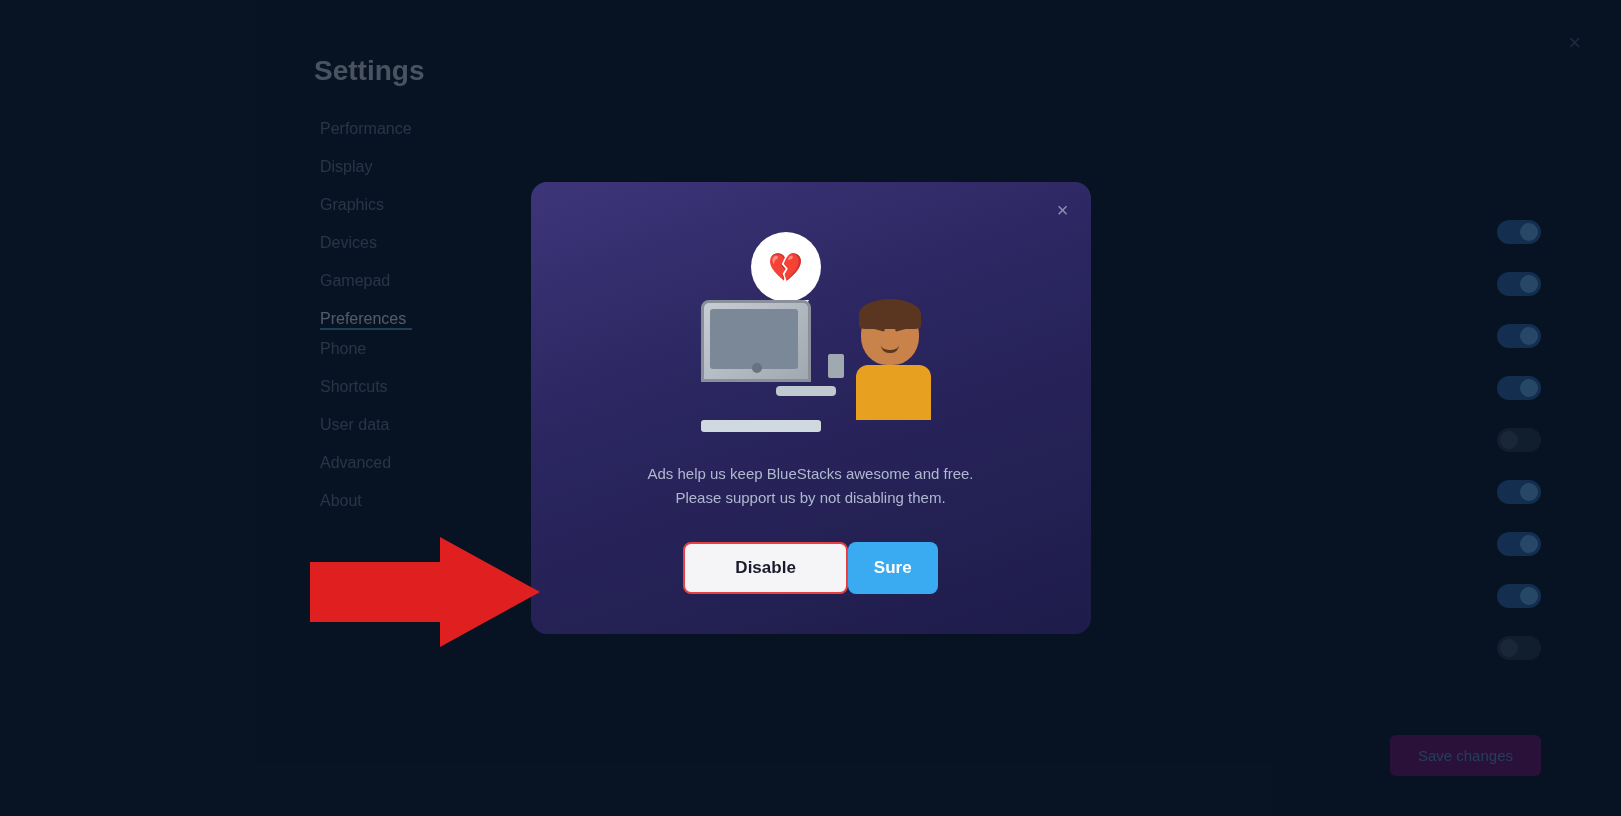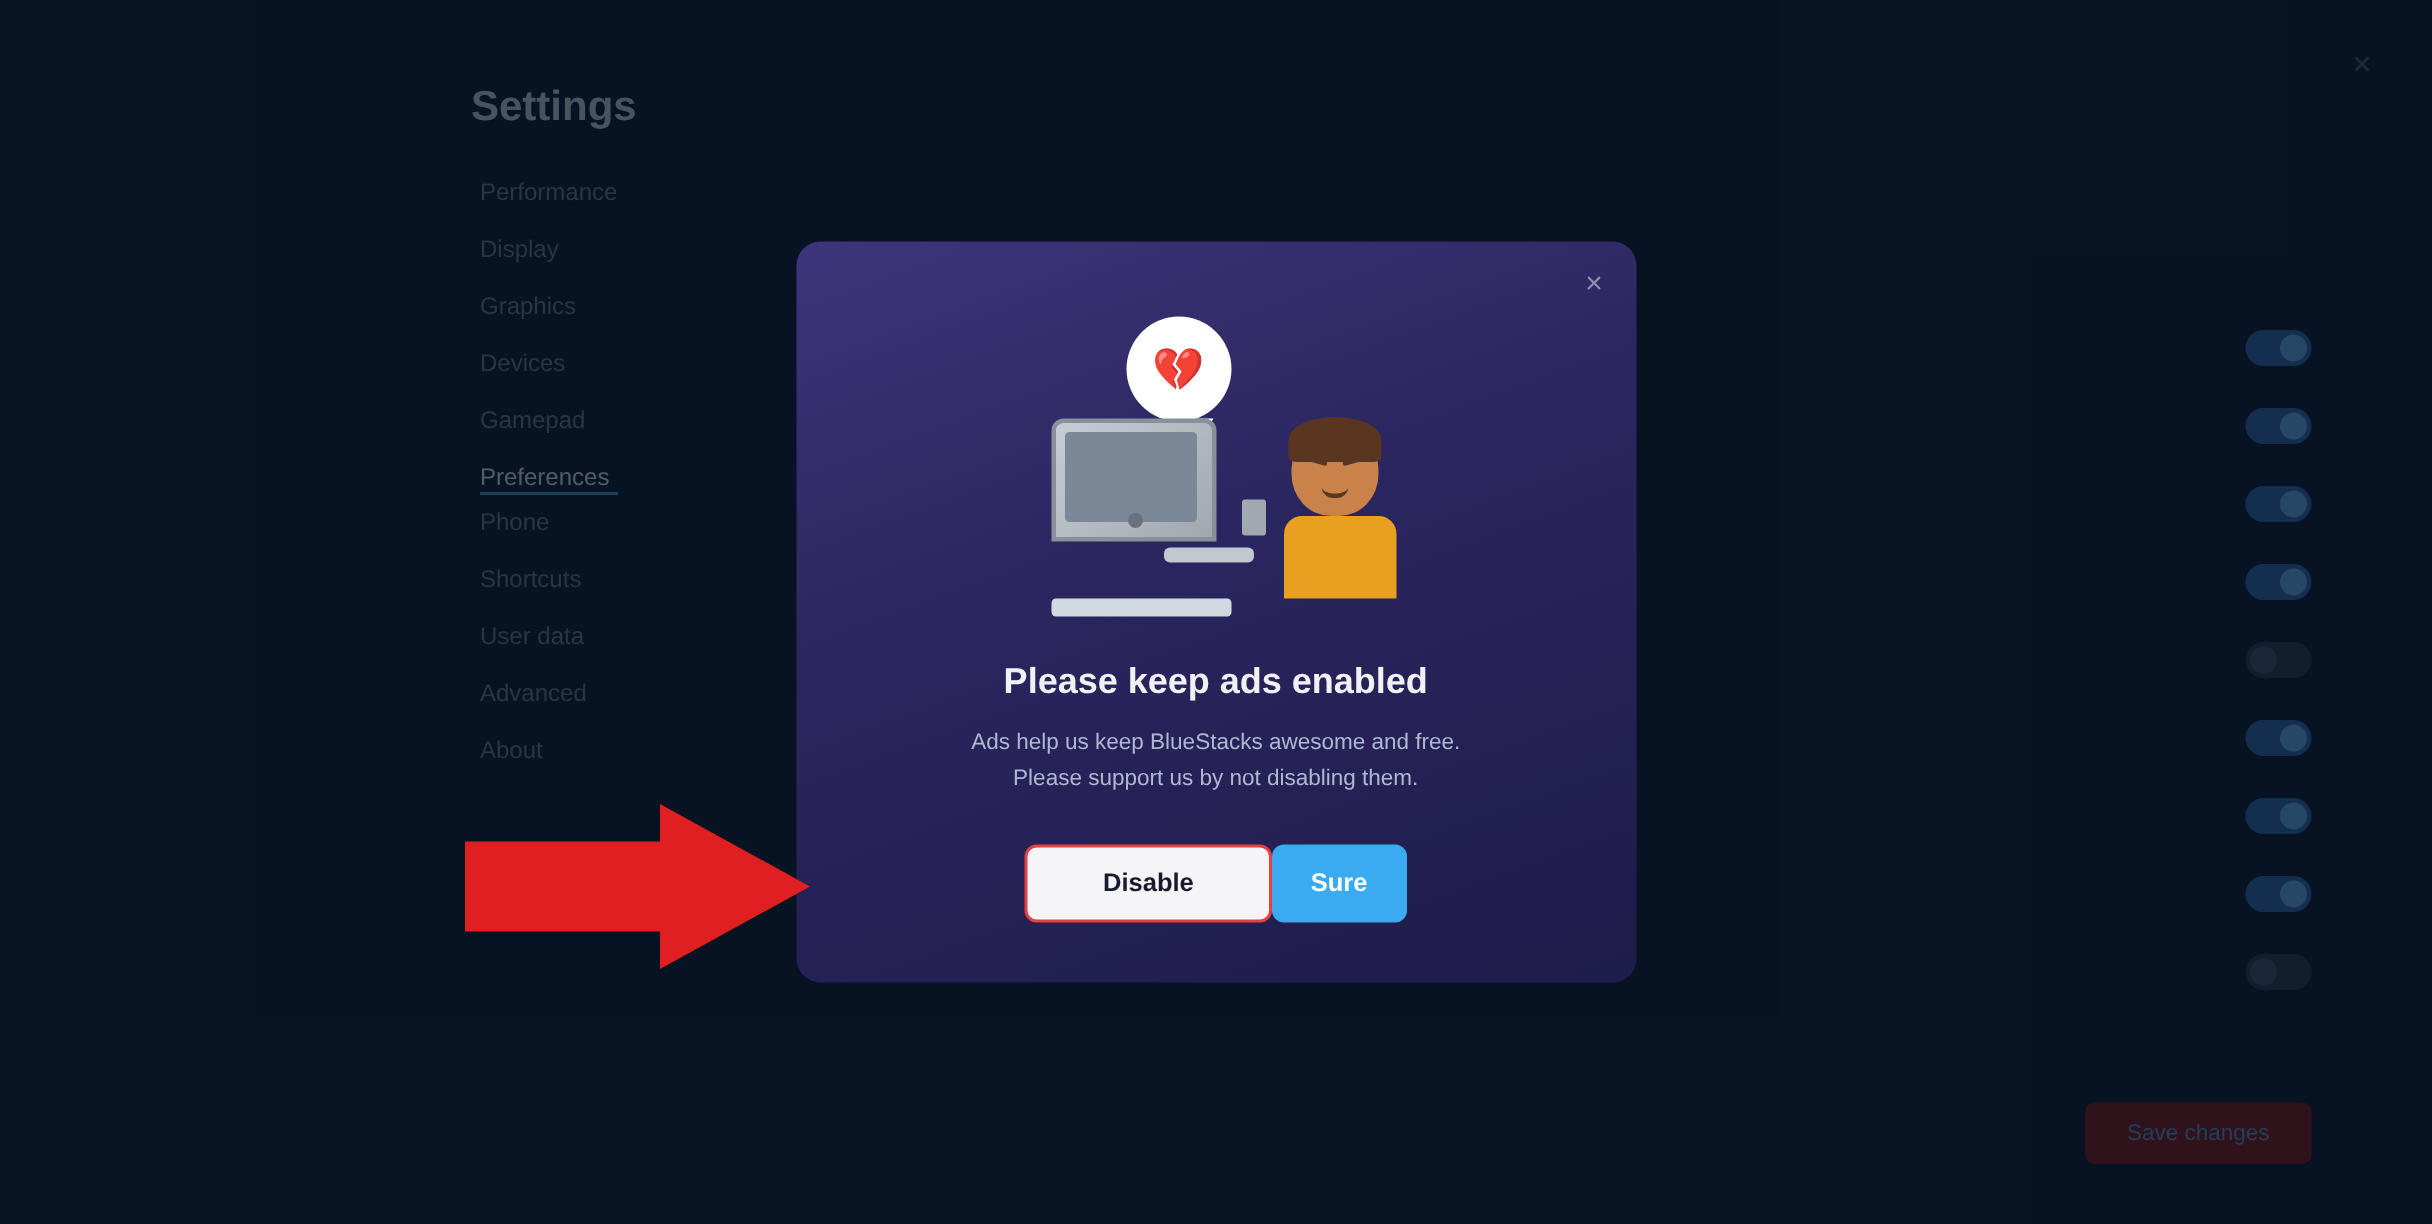--- a/index.html
+++ b/index.html
@@ -99,21 +99,21 @@
     .toggle.off .toggle-knob {
       left: 3px;
       background-color: #405a72;
     }
 
     
     .save-changes-btn {
       position: absolute;
       bottom: 40px;
       right: 80px;
-      background-color: #7f1d1d;
+      background-color: #701a75;
       color: #5b9bd5;
       border: none;
       padding: 12px 28px;
       border-radius: 6px;
       font-size: 15px;
       cursor: pointer;
     }
 
     
     .close-btn {
@@ -378,21 +378,20 @@
 
         <div style="position:absolute; top:24px; left:10px; width:14px; height:3px; background:#5a3520; border-radius:2px; transform:rotate(15deg);"></div>
         <div style="position:absolute; top:24px; right:10px; width:14px; height:3px; background:#5a3520; border-radius:2px; transform:rotate(-15deg);"></div>
         <div style="position:absolute; bottom:12px; left:50%; transform:translateX(-50%); width:18px; height:8px; border-bottom:3px solid #5a3520; border-radius:0 0 10px 10px;"></div>
       </div>
 
       <div style="width:75px; height:55px; background:#e8a020; border-radius:12px 12px 0 0; margin-left:5px;"></div>
     </div>
   </div>
 
-  <div class="modal-title">Please keep ads enabled</div>
 
   <div class="modal-desc">
     <span style="white-space: pre-line;">Ads help us keep BlueStacks awesome and free.
 Please support us by not disabling them.</span>
   </div>
 
   <div class="modal-buttons">
     <button class="btn-disable">Disable</button>
     <button class="btn-sure">Sure</button>
   </div>

